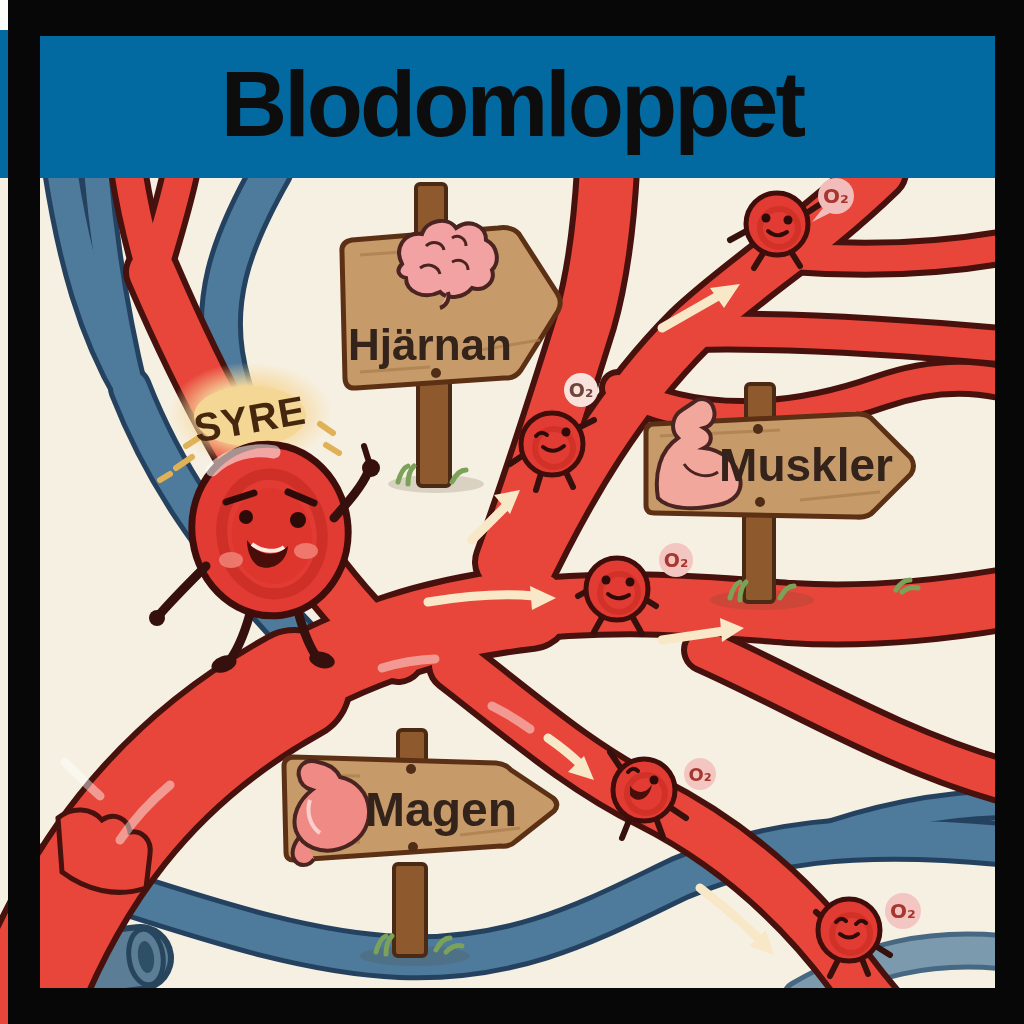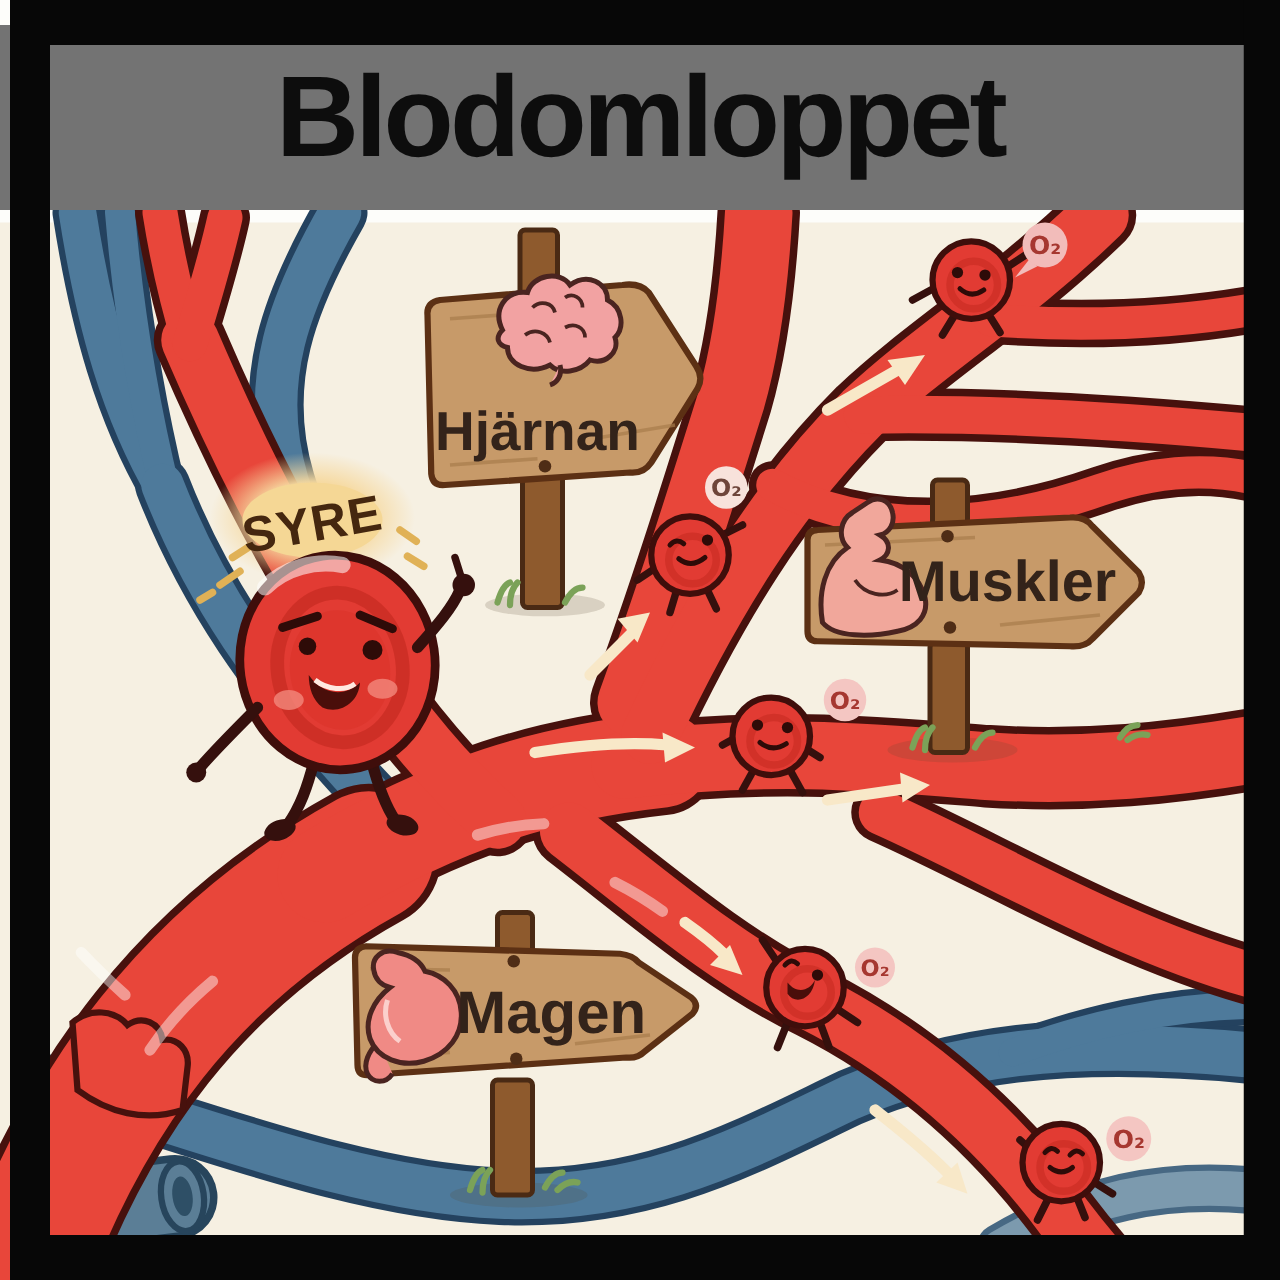--- a/index.html
+++ b/index.html
@@ -1,19 +1,19 @@
 <!DOCTYPE html>
 <html><head>
 <meta charset="utf-8">
 <style>
   html,body{margin:0;padding:0;background:#ffffff;}
   .stage{position:relative;width:1024px;height:1024px;background:#FDFDFA;overflow:hidden;
          font-family:"Liberation Sans",sans-serif;}
   .illustration{position:absolute;left:0;top:0;width:1024px;height:1024px;}
-  .banner{position:absolute;left:0;top:20px;width:1024px;height:148px;background:#737373;
+  .banner{position:absolute;left:0;top:30px;width:1024px;height:148px;background:#0369a1;
           display:flex;align-items:center;justify-content:center;}
   .banner h1{margin:0;font-size:92px;font-weight:bold;letter-spacing:-3px;color:#0D0D0D;
              font-family:"Liberation Sans",sans-serif;}
   .frame{position:absolute;background:#070707;}
   .frame.top{left:8px;top:0;width:1016px;height:36px;}
   .frame.left{left:8px;top:0;width:32px;height:1024px;}
   .frame.right{left:995px;top:0;width:29px;height:1024px;}
   .frame.bottom{left:8px;top:988px;width:1016px;height:36px;}
   svg text.signlabel{font-family:"Liberation Sans",sans-serif;font-weight:bold;fill:#33231A;}
   svg text.o2{font-family:"DejaVu Sans",sans-serif;font-weight:bold;}

